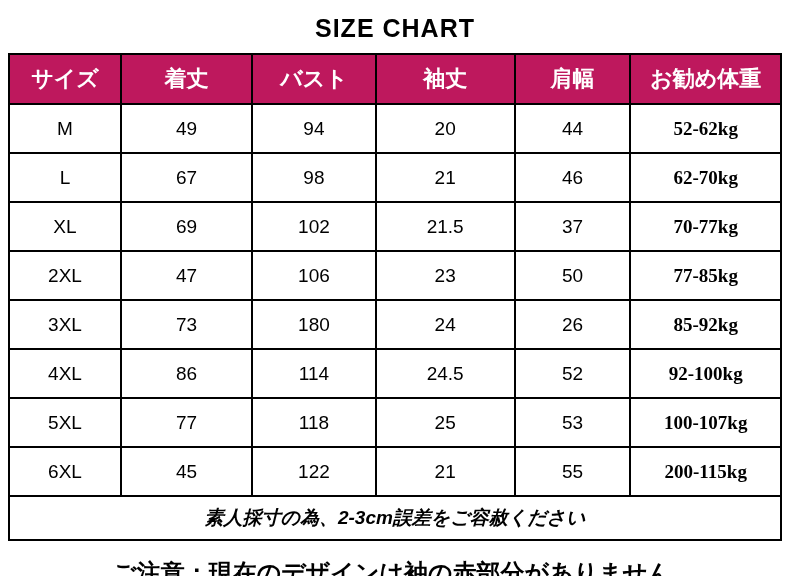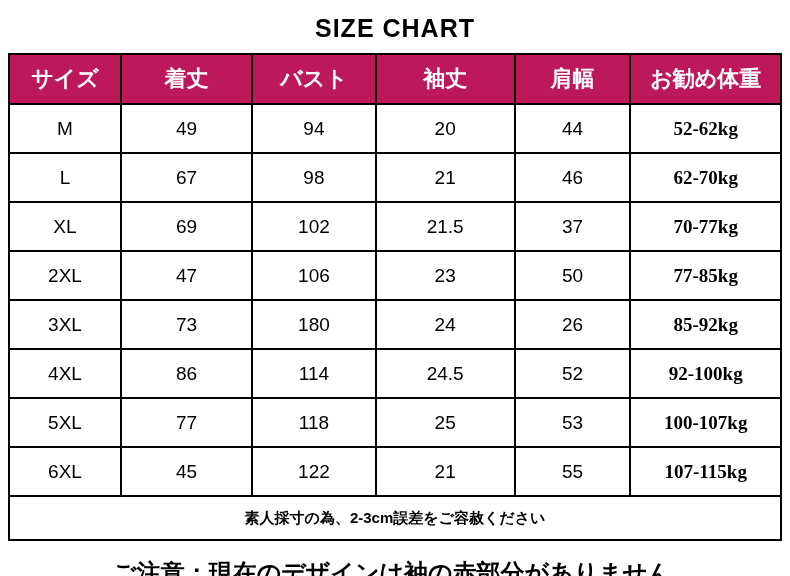--- a/index.html
+++ b/index.html
@@ -67,24 +67,25 @@
     margin-left: 20px;
   }
   .col-size { width: 14.5%; }
   .col-len  { width: 17%; }
   .col-bust { width: 16%; }
   .col-slv  { width: 18%; }
   .col-shld { width: 15%; }
   .col-wt   { width: 19.5%; }
   .note-row td {
     height: 40px;
-    font-size: 15px;
+    font-size: 19px;
     font-weight: bold;
     font-family: "Liberation Serif", serif;
     letter-spacing: 0px;
+    font-style: italic;
   }
   .footer-note {
     text-align: center;
     font-size: 24px;
     font-weight: bold;
     padding-top: 16px;
     font-family: "Liberation Serif", serif;
     letter-spacing: 0px;
   }
 </style>
@@ -171,21 +172,21 @@
           <td>25</td>
           <td>53</td>
           <td class="weight">100-107kg</td>
         </tr>
         <tr>
           <td>6XL</td>
           <td>45</td>
           <td>122</td>
           <td>21</td>
           <td>55</td>
-          <td class="weight">107-115kg</td>
+          <td class="weight">200-115kg</td>
         </tr>
         <tr class="note-row">
           <td colspan="6">素人採寸の為、2-3cm誤差をご容赦ください</td>
         </tr>
       </tbody>
     </table>
   </div>
 
   <div class="footer-note">ご注意：現在のデザインは袖の赤部分がありません.</div>
 

